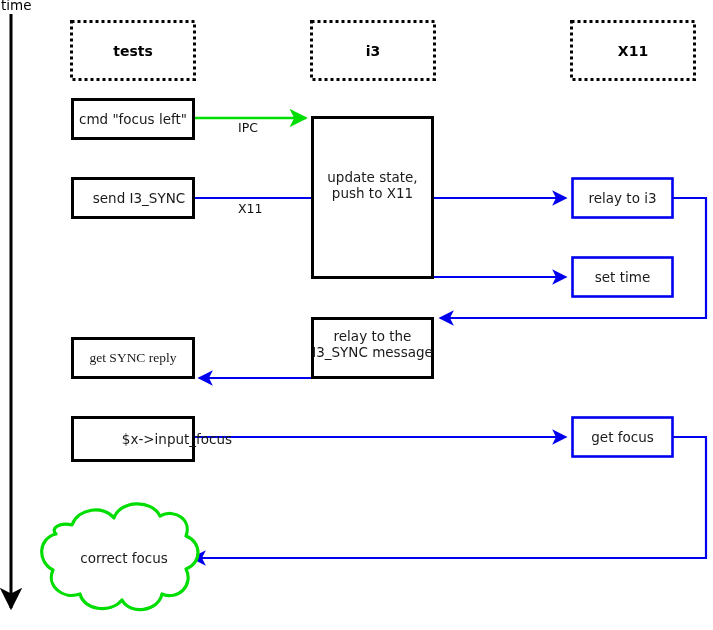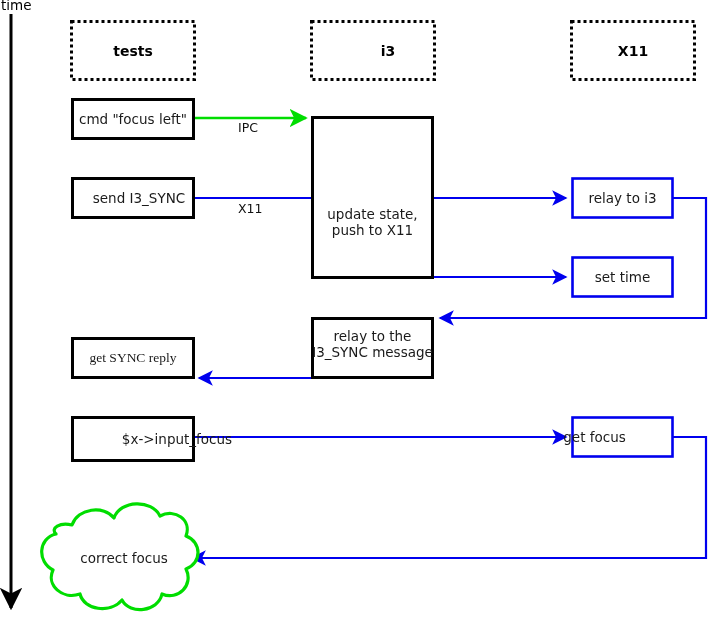--- a/index.html
+++ b/index.html
@@ -132,43 +132,43 @@
                C 110 614, 84 610, 80 594
                C 62 600, 46 585, 53 570
                C 37 562, 38 538, 56 534
                C 50 528, 60 522, 72 525 Z" fill="#ffffff" stroke="#00dd00" stroke-width="3.2" stroke-linejoin="round"></path>
     </g>
   </svg>
 
   <div class="lbl time-label">time</div>
 
   <div class="boxtext headtext" style="left:71px; top:21px; width:124px; height:59px;">tests</div>
-  <div class="boxtext headtext" style="left:326px; top:21px; width:124px; height:59px;">i3</div>
+  <div class="boxtext headtext" style="left:311px; top:21px; width:124px; height:59px;">i3</div>
   <div class="boxtext headtext" style="left:571px; top:21px; width:124px; height:59px;">X11</div>
 
   <div class="boxtext" style="left:72px; top:99px; width:122px; height:40px;">cmd "focus left"</div>
   <div class="boxtext" style="left:72px; top:178px; width:122px; height:40px;margin-left:6px;">send I3_SYNC</div>
   <div class="boxtext" style="left:72px; top:338px; width:122px; height:40px;font-family:Liberation Serif, serif;">get SYNC reply</div>
   <div class="boxtext" style="left:72px; top:417px; width:122px; height:44px;padding-left:44px;">$x-&gt;input_focus</div>
   <div class="boxtext" style="left:60px; top:545px; width:128px; height:26px;">correct focus</div>
 
   <div class="boxtext" style="left:312px; top:117px; width:121px; height:161px; display:block;">
-    <div style="position:absolute; left:0; top:52px; width:121px; text-align:center;margin-top:37px;">
+    <div style="position:absolute; left:0; top:52px; width:121px; text-align:center;">
       <div>update state,</div>
       <div>push to X11</div>
     </div>
   </div>
 
   <div class="boxtext" style="left:301px; top:318px; width:143px; height:60px; display:block;">
     <div style="position:absolute; left:0; top:10px; width:143px; text-align:center;">
       <div>relay to the</div>
       <div>I3_SYNC message</div>
     </div>
   </div>
 
   <div class="boxtext" style="left:572px; top:178px; width:101px; height:40px;">relay to i3</div>
   <div class="boxtext" style="left:572px; top:257px; width:101px; height:40px;">set time</div>
-  <div class="boxtext" style="left:544px; top:417px; width:101px; height:40px;">get focus</div>
+  <div class="boxtext" style="left:572px; top:417px; width:101px; height:40px;">get focus</div>
 
   <div class="edge-label" style="left:238px; top:120px;">IPC</div>
   <div class="edge-label" style="left:238px; top:201px;">X11</div>
 
 </div>
 
 </body></html>

